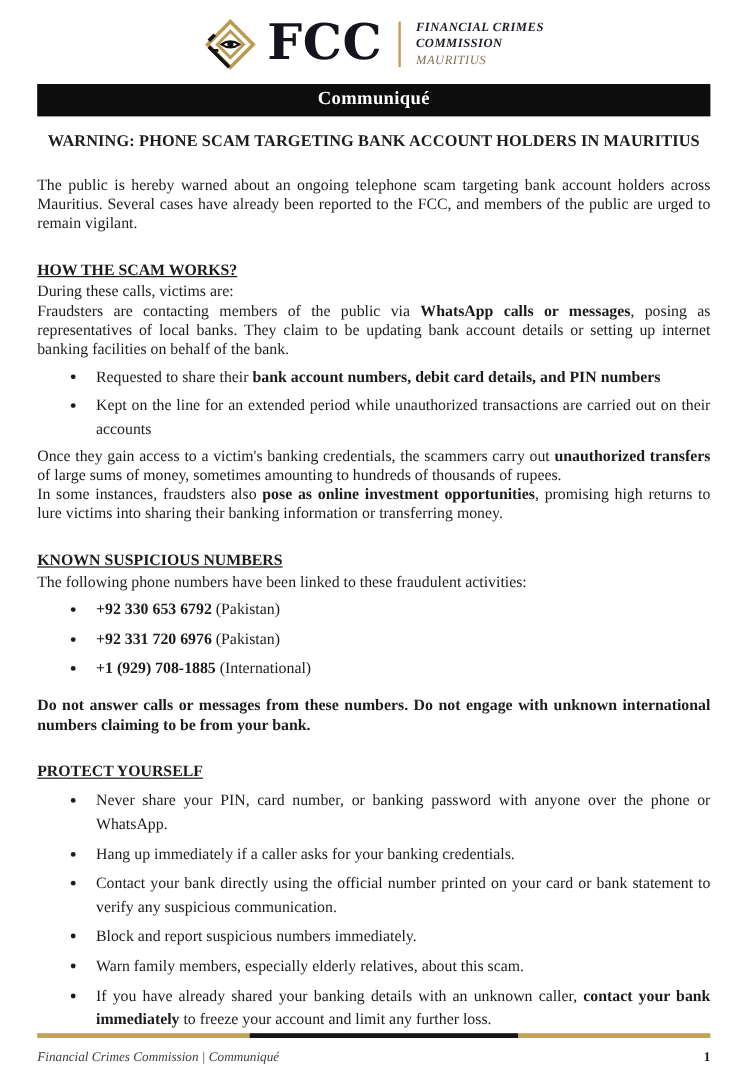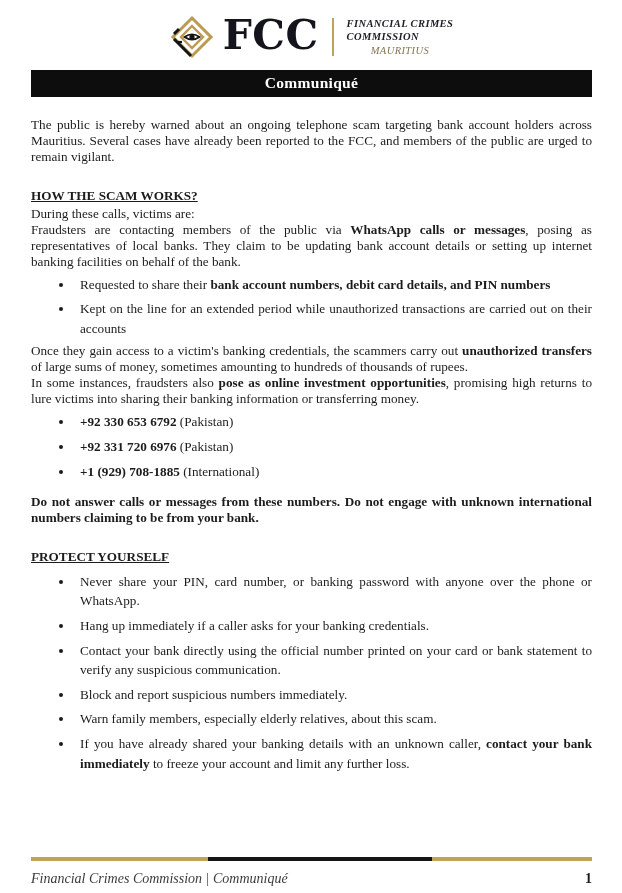--- a/index.html
+++ b/index.html
@@ -44,21 +44,21 @@
     background: #c2a159;
     margin: 0 4px;
   }
   .org-block {
     font-size: 10.5px;
     line-height: 1.3;
     letter-spacing: 0.4px;
     font-style: italic;
   }
   .org-line-bold { font-weight: bold; color: #1d1d26; }
-  .org-line-sub { color: #857454; text-align: center; }
+  .org-line-sub { color: #857454; }
 
   
   .banner {
     background: #0d0d0d;
     color: #ffffff;
     text-align: center;
     font-weight: bold;
     font-size: 15.5px;
     padding: 4px 0 5px;
     margin-top: 6px;
@@ -111,21 +111,21 @@
   .footer { position: absolute; left: 31px; right: 30px; bottom: 6px; }
   .footer-bar { display: flex; height: 4px; }
   .footer-bar .seg-gold-l { width: 31.5%; background: #c2a159; }
   .footer-bar .seg-black  { width: 40%;   background: #151515; }
   .footer-bar .seg-gold-r { width: 28.5%; background: #c2a159; }
   .footer-row {
     display: flex;
     justify-content: space-between;
     align-items: baseline;
     padding-top: 10px;
-    font-size: 14px;
+    font-size: 11px;
   }
   .footer-text { font-style: italic; color: #3b3b3b; }
   .page-number { font-weight: bold; color: #1c1c1c; }
 </style>
 </head>
 <body>
 
 <div class="page">
 
   <div class="header">
@@ -142,33 +142,36 @@
     <div class="logo-divider"></div>
     <div class="org-block">
       <div class="org-line-bold">FINANCIAL CRIMES</div>
       <div class="org-line-bold">COMMISSION</div>
       <div class="org-line-sub">MAURITIUS</div>
     </div>
   </div>
 
   <div class="banner">Communiqué</div>
 
+  <div class="headline">WARNING: PHONE SCAM TARGETING BANK ACCOUNT HOLDERS IN MAURITIUS</div>
 
   <p class="para intro">The public is hereby warned about an ongoing telephone scam targeting bank account holders across Mauritius. Several cases have already been reported to the FCC, and members of the public are urged to remain vigilant.</p>
 
   <div class="section-heading">HOW THE SCAM WORKS?</div>
   <p class="para">During these calls, victims are:</p>
   <p class="para"><span>Fraudsters are contacting members of the public via </span><b>WhatsApp calls or messages</b><span>, posing as representatives of local banks. They claim to be updating bank account details or setting up internet banking facilities on behalf of the bank.</span></p>
   <ul class="bullets">
     <li><span>Requested to share their </span><b>bank account numbers, debit card details, and PIN numbers</b></li>
     <li><span>Kept on the line for an extended period while unauthorized transactions are carried out on their accounts</span></li>
   </ul>
   <p class="para"><span>Once they gain access to a victim's banking credentials, the scammers carry out </span><b>unauthorized transfers</b><span> of large sums of money, sometimes amounting to hundreds of thousands of rupees.</span></p>
   <p class="para"><span>In some instances, fraudsters also </span><b>pose as online investment opportunities</b><span>, promising high returns to lure victims into sharing their banking information or transferring money.</span></p>
 
+  <div class="section-heading">KNOWN SUSPICIOUS NUMBERS</div>
+  <p class="para">The following phone numbers have been linked to these fraudulent activities:</p>
   <ul class="bullets">
     <li><b>+92 330 653 6792</b><span> (Pakistan)</span></li>
     <li><b>+92 331 720 6976</b><span> (Pakistan)</span></li>
     <li><b>+1 (929) 708-1885</b><span> (International)</span></li>
   </ul>
   <p class="para warning-bold">Do not answer calls or messages from these numbers. Do not engage with unknown international numbers claiming to be from your bank.</p>
 
   <div class="section-heading">PROTECT YOURSELF</div>
   <ul class="bullets">
     <li><span>Never share your PIN, card number, or banking password with anyone over the phone or WhatsApp.</span></li>

